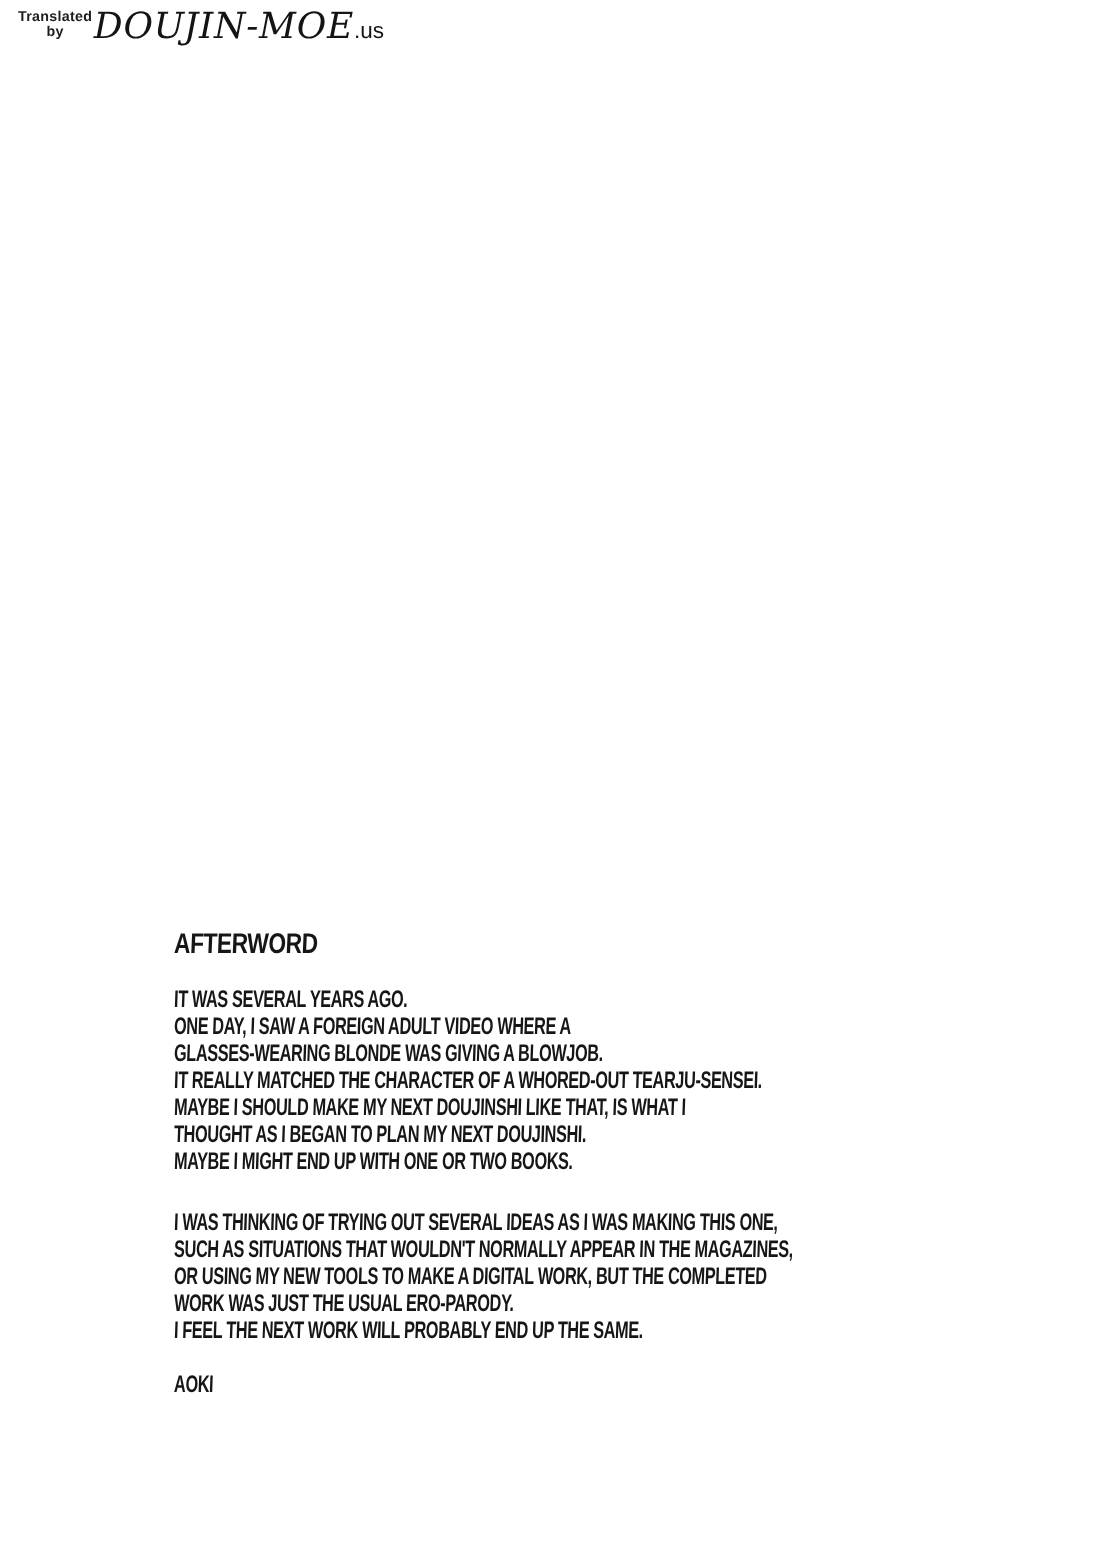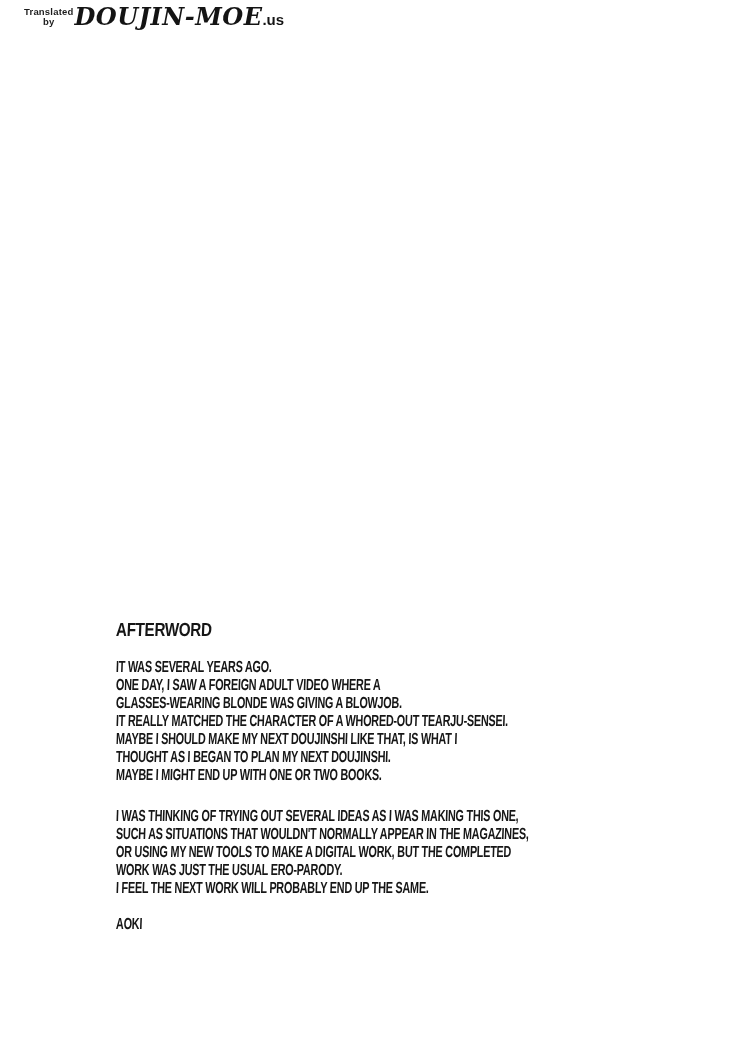--- a/index.html
+++ b/index.html
@@ -10,39 +10,39 @@
     overflow: hidden;
     background: #ffffff;
     color: #161616;
     font-family: "Liberation Sans", sans-serif;
   }
 
   
   .watermark {
     position: absolute;
     top: 3px;
-    left: 24px;
+    left: 12px;
     display: flex;
     align-items: flex-start;
   }
   .credit {
     font-size: 9.5px;
     font-weight: bold;
     line-height: 10px;
     text-align: center;
     color: #1d1d1d;
     padding-top: 4px;
     letter-spacing: 0.2px;
   }
   .credit span { display: block; }
   .logo {
     margin-left: 1px;
     font-family: "DejaVu Serif", serif;
     font-style: italic;
-    font-weight: bold;
+    font-weight: normal;
     font-size: 24px;
     line-height: 28px;
     letter-spacing: 0.5px;
     color: #141414;
     white-space: nowrap;
   }
   .logo .tld {
     font-family: "Liberation Sans", sans-serif;
     font-style: normal;
     font-size: 15px;

